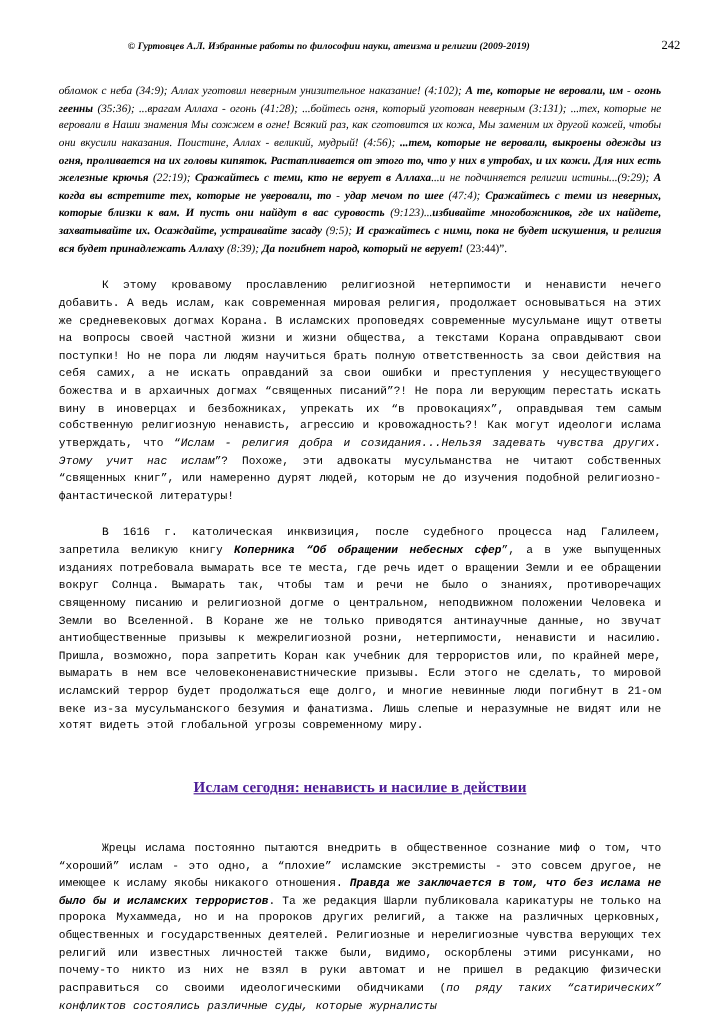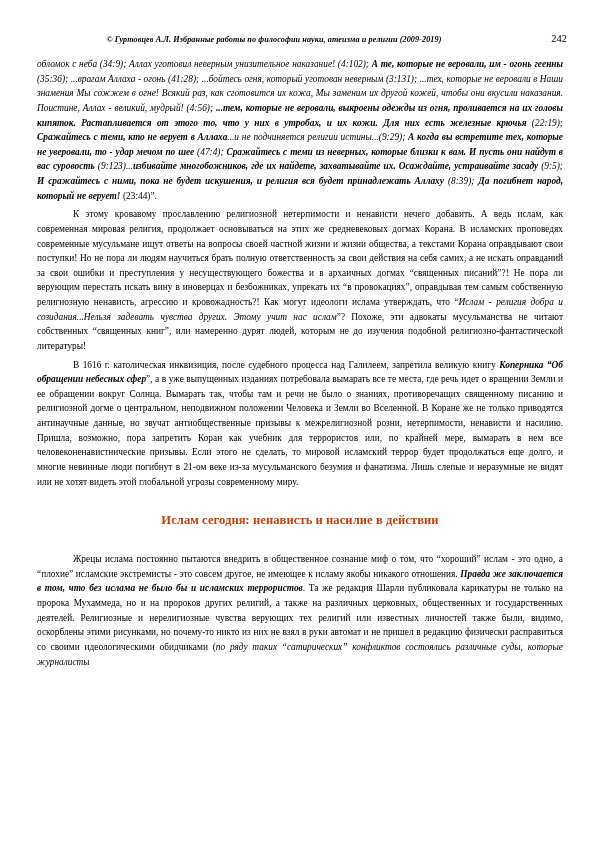--- a/index.html
+++ b/index.html
@@ -54,37 +54,38 @@
 
   
   .content {
     position: absolute;
     top: 53px;
     left: 33px;
     width: 534px;
   }
 
   p.para {
-    margin: 4px;
+    margin: 16px;
     padding: 0;
     text-align: justify;
     text-justify: inter-word;
     font-size: 9.35px;
     line-height: 14.62px;
     hyphens: none;
     word-spacing: 0.02em;
   }
   p.para.indent {
     text-indent: 36px;
   }
   p.para.quote {
     font-style: italic;
   }
   p.para.upright {
     font-style: normal;
+    font-family: Liberation Mono, monospace;
   }
 
   
   .bi { font-weight: bold; font-style: italic; }
   .it { font-style: italic; font-weight: normal; }
   .up { font-style: normal; font-weight: normal; }
 
   
   .section-heading {
     margin: 0;
@@ -112,20 +113,20 @@
   <div class="content">
 
     <p class="para quote"><span class="it">обломок с неба (34:9); Аллах уготовил неверным унизительное наказание! (4:102); </span><span class="bi">А те, которые не веровали, им - огонь геенны</span><span class="it"> (35:36); ...врагам Аллаха - огонь (41:28); ...бойтесь огня, который уготован неверным (3:131); ...тех, которые не веровали в Наши знамения Мы сожжем в огне! Всякий раз, как сготовится их кожа, Мы заменим их другой кожей, чтобы они вкусили наказания. Поистине, Аллах - великий, мудрый! (4:56); </span><span class="bi">...тем, которые не веровали, выкроены одежды из огня, проливается на их головы кипяток. Растапливается от этого то, что у них в утробах, и их кожи. Для них есть железные крючья</span><span class="it"> (22:19); </span><span class="bi">Сражайтесь с теми, кто не верует в Аллаха</span><span class="it">...и не подчиняется религии истины...(9:29); </span><span class="bi">А когда вы встретите тех, которые не уверовали, то - удар мечом по шее</span><span class="it"> (47:4); </span><span class="bi">Сражайтесь с теми из неверных, которые близки к вам. И пусть они найдут в вас суровость</span><span class="it"> (9:123)...</span><span class="bi">избивайте многобожников, где их найдете, захватывайте их. Осаждайте, устраивайте засаду</span><span class="it"> (9:5); </span><span class="bi">И сражайтесь с ними, пока не будет искушения, и религия вся будет принадлежать Аллаху</span><span class="it"> (8:39); </span><span class="bi">Да погибнет народ, который не верует!</span><span class="up"> (23:44)”.</span></p>
 
     <p class="para upright indent"><span class="up">К этому кровавому прославлению религиозной нетерпимости и ненависти нечего добавить. А ведь ислам, как современная мировая религия, продолжает основываться на этих же средневековых догмах Корана. В исламских проповедях современные мусульмане ищут ответы на вопросы своей частной жизни и жизни общества, а текстами Корана оправдывают свои поступки! Но не пора ли людям научиться брать полную ответственность за свои действия на себя самих, а не искать оправданий за свои ошибки и преступления у несуществующего божества и в архаичных догмах “священных писаний”?! Не пора ли верующим перестать искать вину в иноверцах и безбожниках, упрекать их “в провокациях”, оправдывая тем самым собственную религиозную ненависть, агрессию и кровожадность?! Как могут идеологи ислама утверждать, что “</span><span class="it">Ислам - религия добра и созидания...Нельзя задевать чувства других. Этому учит нас ислам</span><span class="up">”? Похоже, эти адвокаты мусульманства не читают собственных “священных книг”, или намеренно дурят людей, которым не до изучения подобной религиозно-фантастической литературы!</span></p>
 
     <p class="para upright indent"><span class="up">В 1616 г. католическая инквизиция, после судебного процесса над Галилеем, запретила великую книгу </span><span class="bi">Коперника “Об обращении небесных сфер</span><span class="up">”, а в уже выпущенных изданиях потребовала вымарать все те места, где речь идет о вращении Земли и ее обращении вокруг Солнца. Вымарать так, чтобы там и речи не было о знаниях, противоречащих священному писанию и религиозной догме о центральном, неподвижном положении Человека и Земли во Вселенной. В Коране же не только приводятся антинаучные данные, но звучат антиобщественные призывы к межрелигиозной розни, нетерпимости, ненависти и насилию. Пришла, возможно, пора запретить Коран как учебник для террористов или, по крайней мере, вымарать в нем все человеконенавистнические призывы. Если этого не сделать, то мировой исламский террор будет продолжаться еще долго, и многие невинные люди погибнут в 21-ом веке из-за мусульманского безумия и фанатизма. Лишь слепые и неразумные не видят или не хотят видеть этой глобальной угрозы современному миру.</span></p>
 
     <div class="spacer-before-heading"></div>
 
-    <h2 class="section-heading" style="color: #c2410c;">Ислам сегодня: ненависть и насилие в действии</h2>
+    <h2 class="section-heading" style="color: #4c1d95; text-decoration: underline;">Ислам сегодня: ненависть и насилие в действии</h2>
 
     <div class="spacer-after-heading"></div>
 
     <p class="para upright indent"><span class="up">Жрецы ислама постоянно пытаются внедрить в общественное сознание миф о том, что “хороший” ислам - это одно, а “плохие” исламские экстремисты - это совсем другое, не имеющее к исламу якобы никакого отношения. </span><span class="bi">Правда же заключается в том, что без ислама не было бы и исламских террористов</span><span class="up">. Та же редакция Шарли публиковала карикатуры не только на пророка Мухаммеда, но и на пророков других религий, а также на различных церковных, общественных и государственных деятелей. Религиозные и нерелигиозные чувства верующих тех религий или известных личностей также были, видимо, оскорблены этими рисунками, но почему-то никто из них не взял в руки автомат и не пришел в редакцию физически расправиться со своими идеологическими обидчиками (</span><span class="it">по ряду таких “сатирических” конфликтов состоялись различные суды, которые журналисты</span></p>
 
   </div>
 </div>
 
 </body></html>

